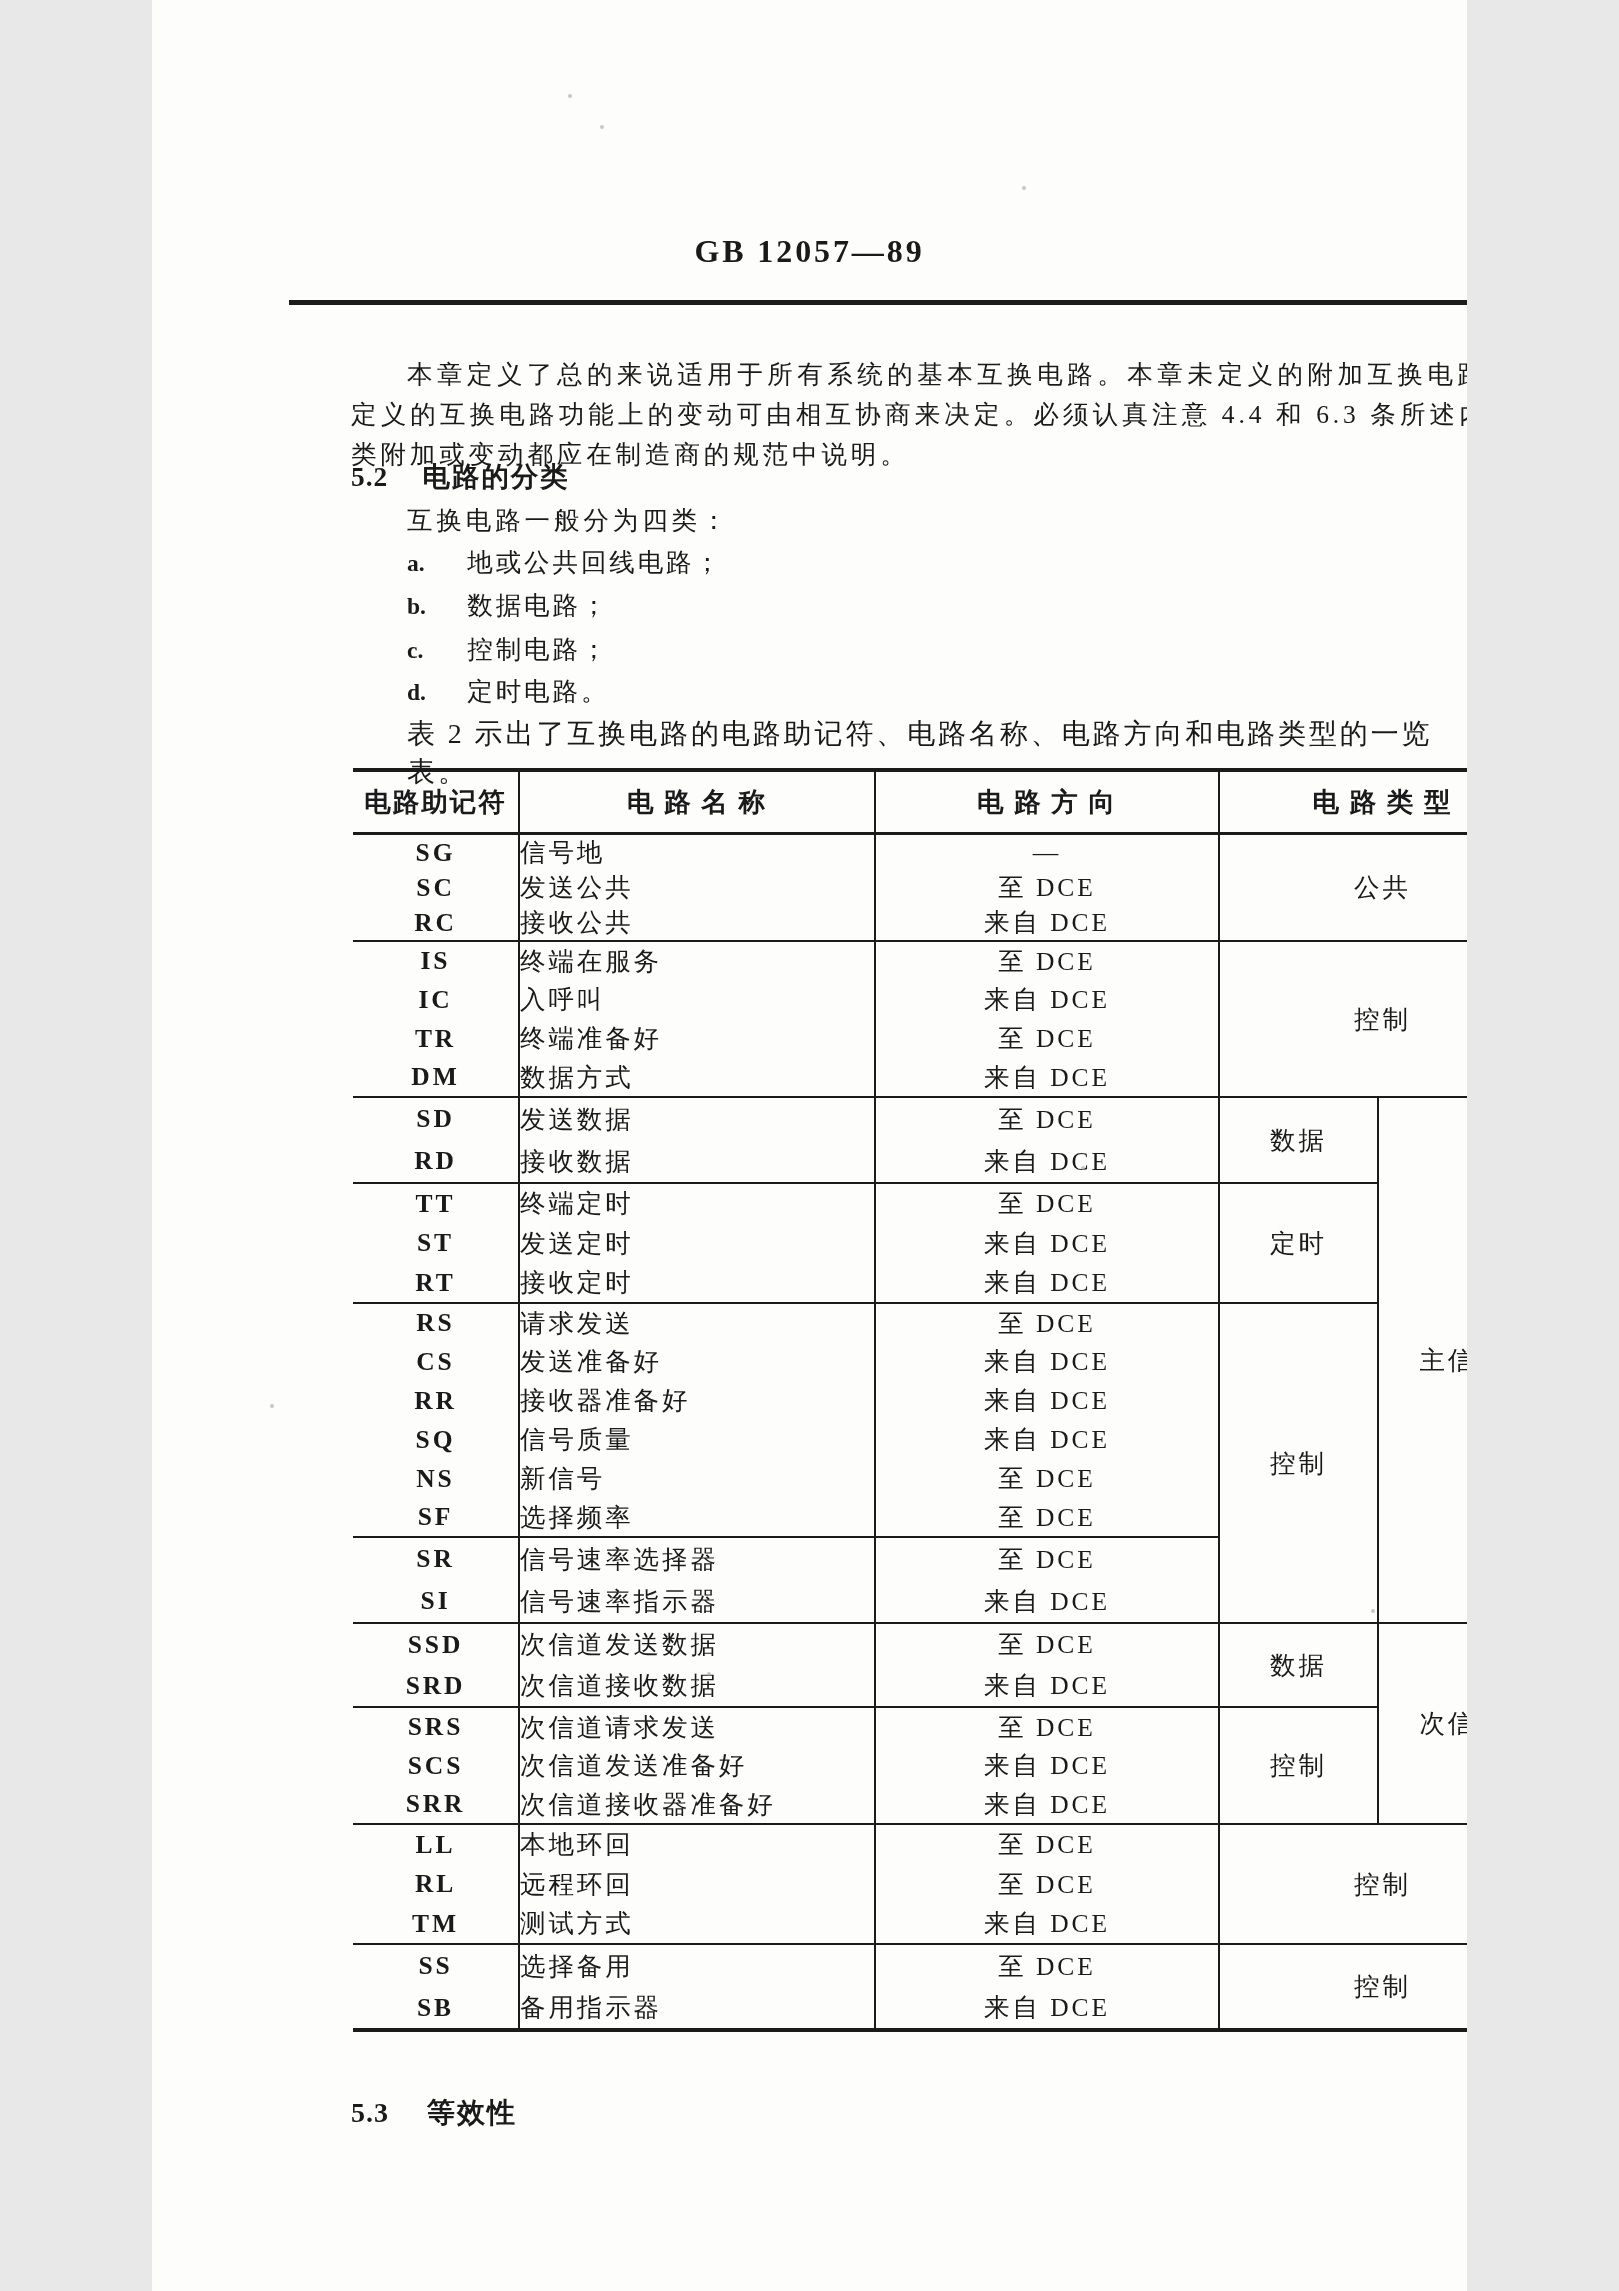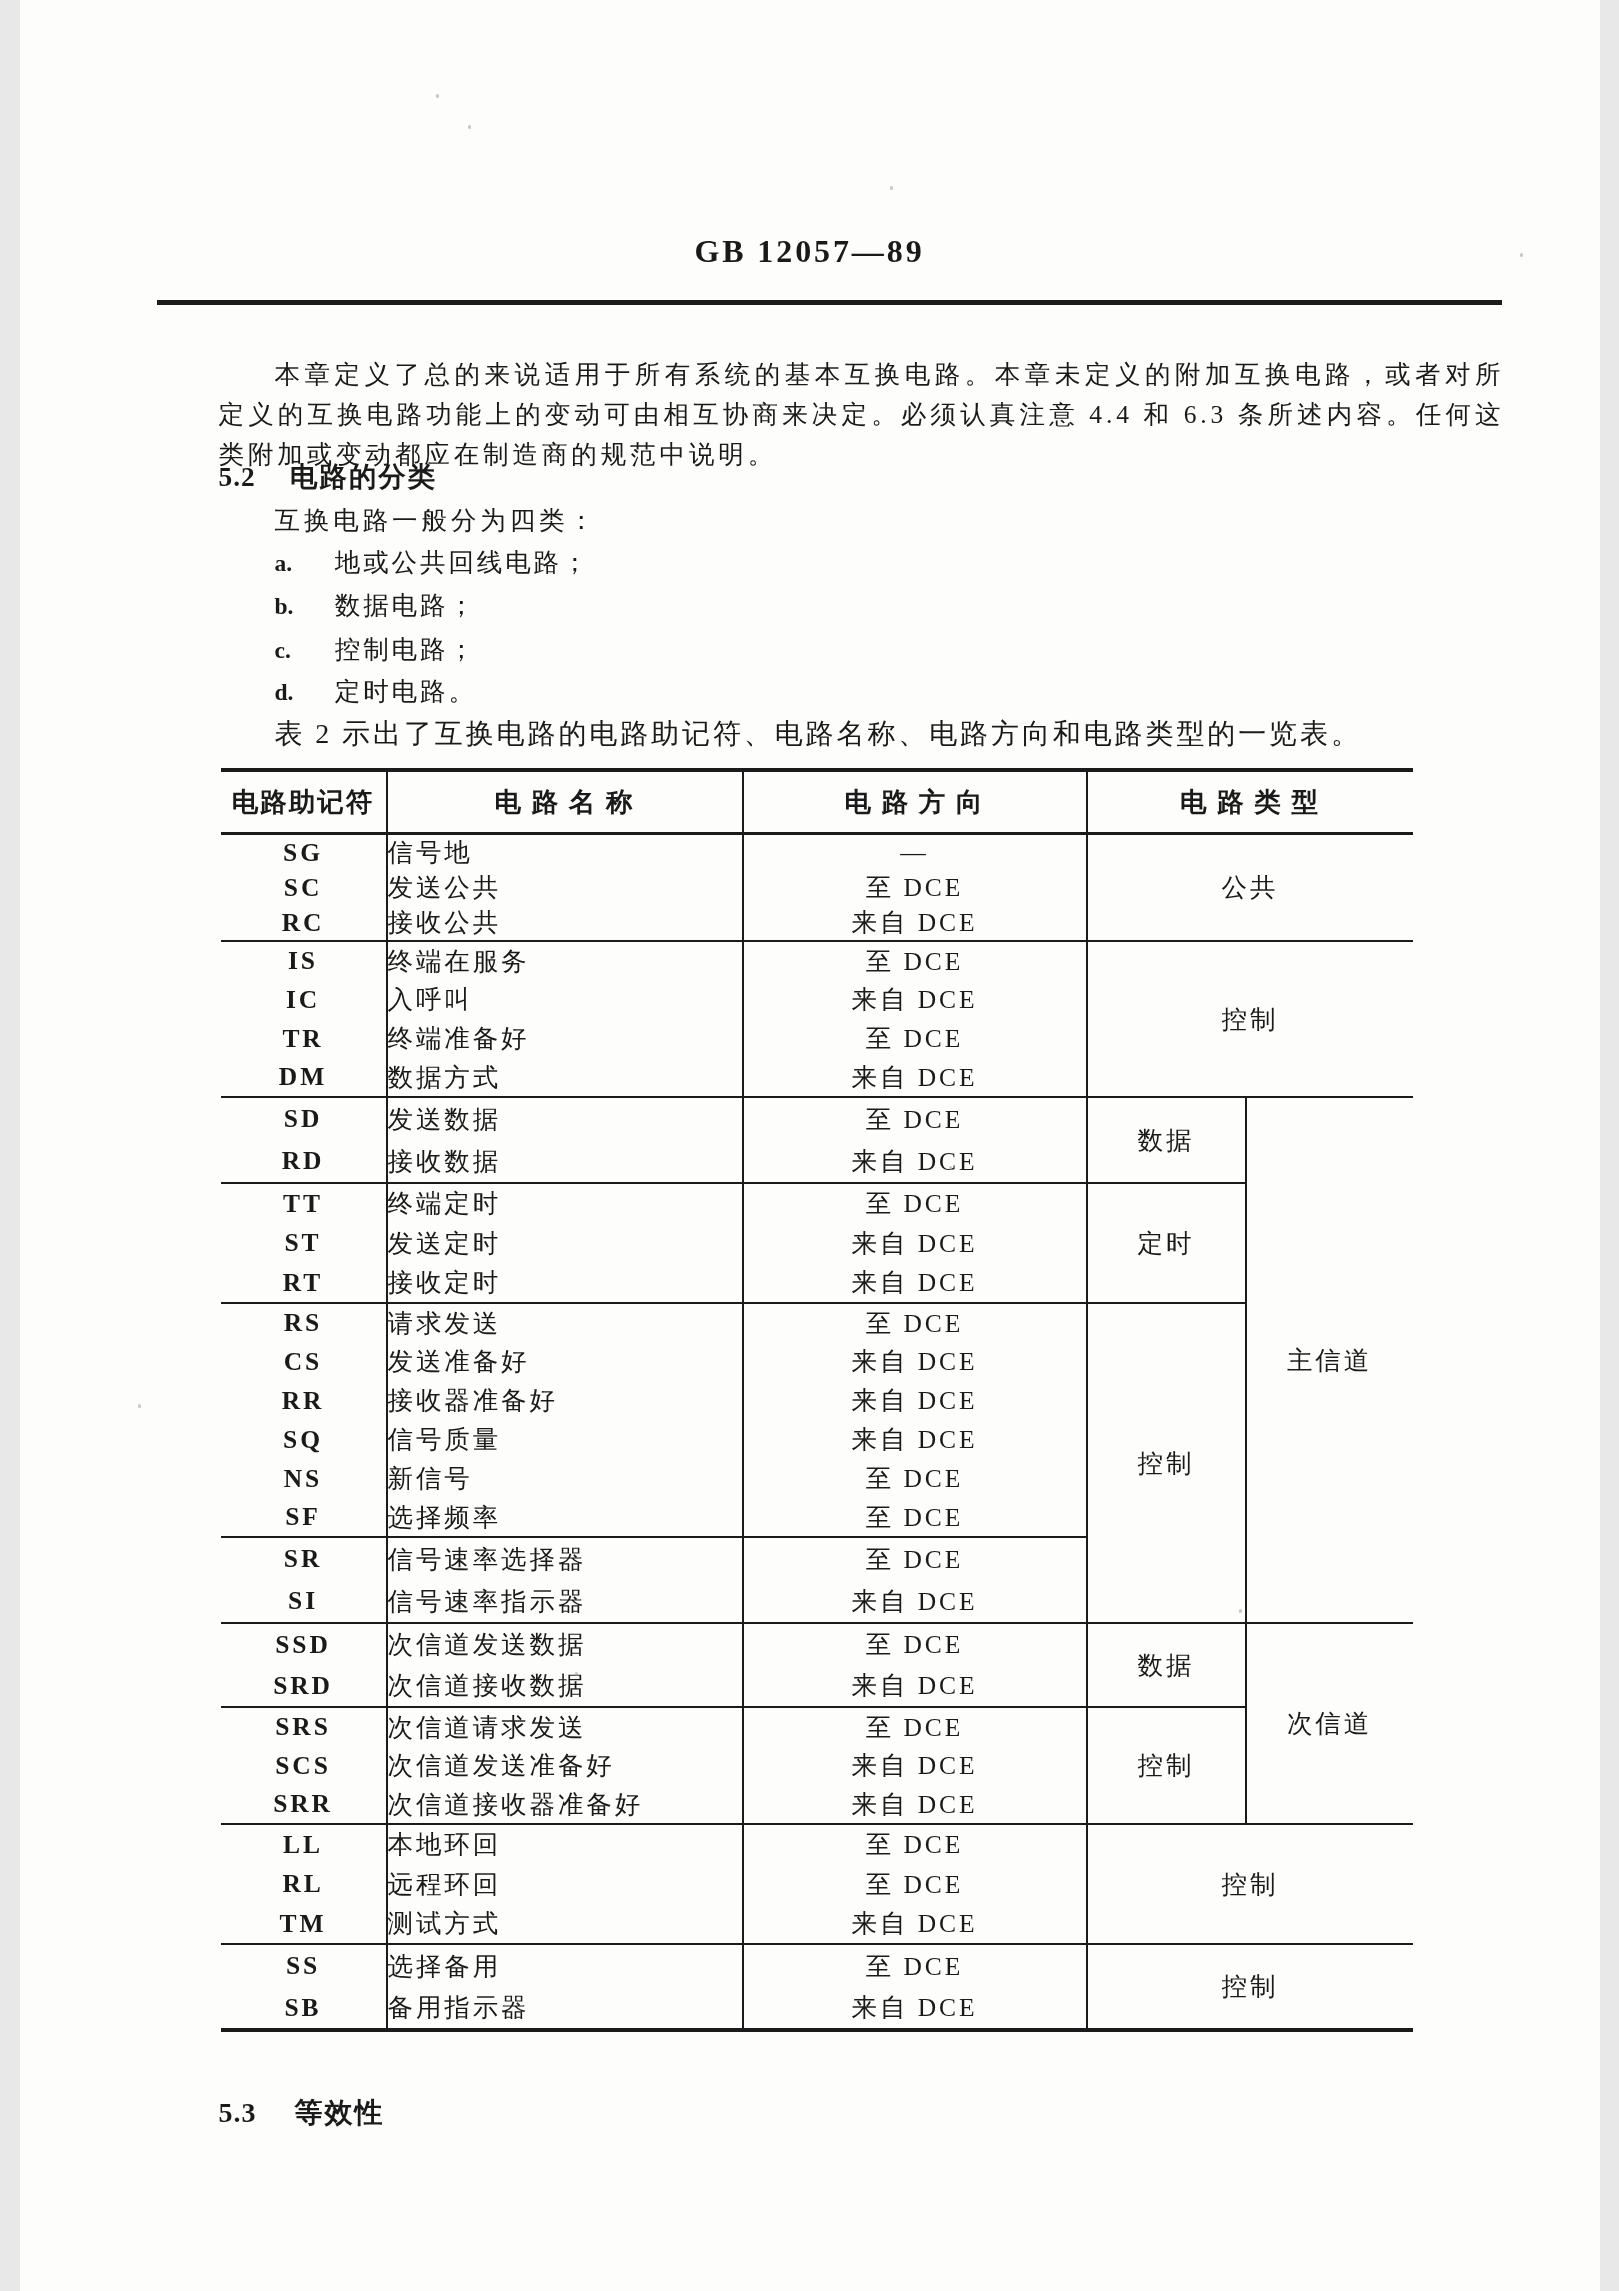--- a/index.html
+++ b/index.html
@@ -1,18 +1,18 @@
 <!DOCTYPE html>
 <html><head>
 <meta charset="utf-8">
 <style>
   html,body{margin:0;padding:0;background:#e8e8e8;}
   .page{
     position:relative;
-    width:1580px;height:2292px;
+    width:1315px;height:2292px;
     margin:0 auto;
     background:#fdfdfb;
     color:#1a1a1a;
     font-family:"Liberation Serif","DejaVu Serif",serif;
     overflow:hidden;
   }
   
   .doc-title{
     position:absolute;top:233px;left:0;width:100%;
     text-align:center;

